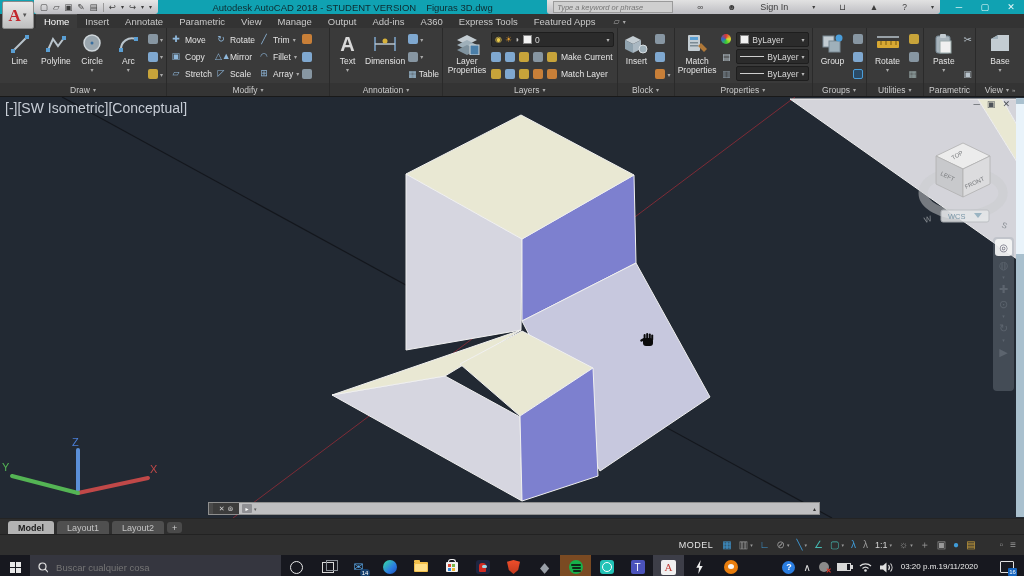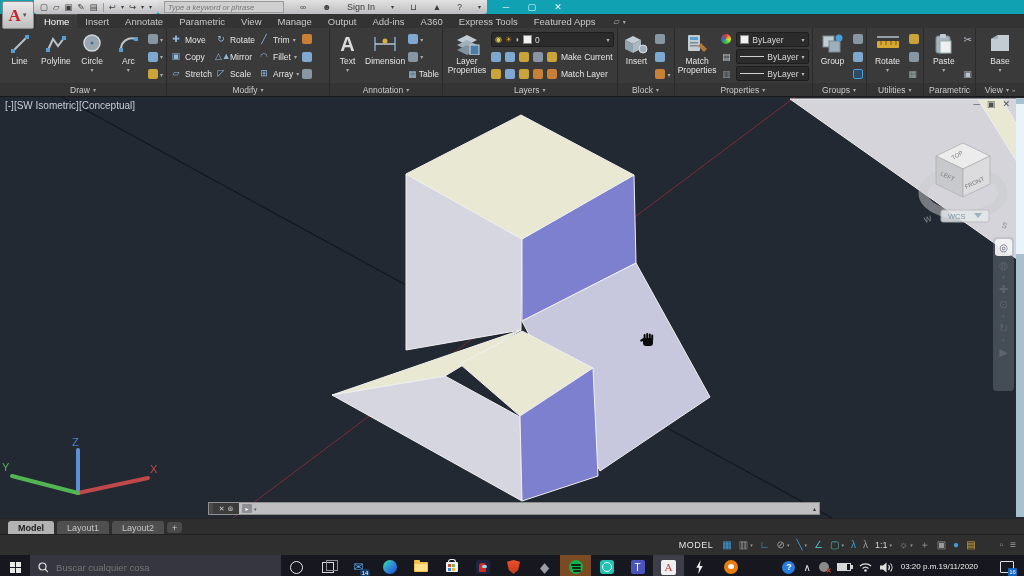--- a/index.html
+++ b/index.html
@@ -10,21 +10,21 @@
   .titlebar{position:relative;height:14px;background:#10a2b2;display:flex;align-items:center;font-size:9px;color:#0d2b30;}
   .app-logo{position:absolute;left:2px;top:1px;width:30px;height:26px;z-index:5;display:flex;align-items:center;justify-content:center;
             background:linear-gradient(#e9e9e9,#bfbfbf);border:1px solid #8a8a8a;border-radius:2px;}
   .app-logo .a{font-size:17px;font-weight:bold;color:#c2272d;font-family:"Liberation Serif",serif;line-height:1;}
   .app-logo .dd{font-size:6px;color:#555;margin-left:1px;}
   .qat{margin-left:34px;height:14px;display:flex;align-items:center;gap:5px;padding:0 6px;
        background:linear-gradient(#e7e7e7,#bdbdc2);border-radius:0 0 3px 3px;color:#3c3c3c;}
   .qat .qi{font-size:8.5px;line-height:1;cursor:default;}
   .qat .sep{width:1px;height:9px;background:#999;}
   .title-center{flex:1;display:flex;justify-content:center;gap:10px;align-items:center;font-size:9.5px;}
-  .tb-right{height:14px;display:flex;align-items:center;gap:16px;padding:0 6px;margin-right:4px;
+  .tb-right{height:14px;display:flex;align-items:center;gap:24px;padding:0 6px;margin-right:4px;
             background:linear-gradient(#e2e2e2,#bdbdc2);border-radius:0 0 3px 3px;color:#3c3c3c;}
   .tb-search{width:112px;height:10px;background:#cfcfcf;border:1px solid #9a9a9a;font-size:7.5px;font-style:italic;
              color:#666;padding:0 3px;font-family:"Liberation Sans",sans-serif;}
   .tb-ic{font-size:8.5px;line-height:1;}
   .win-btns{display:flex;align-items:center;gap:0;margin-left:2px;}
   .win-btn{width:26px;text-align:center;color:#eafafa;font-size:9px;line-height:14px;}
   
   .menubar{height:14px;background:#333333;display:flex;align-items:stretch;padding-left:36px;font-size:9.5px;color:#c9c9c9;}
   .mtab{padding:0 8px;display:flex;align-items:center;}
   .mtab.active{background:#3b3b3b;color:#fff;border-top:1px solid #555;justify-content:center;}
@@ -52,21 +52,21 @@
   .combo{height:13px;background:#2b2b2b;border:1px solid #1e1e1e;border-radius:2px;display:flex;align-items:center;
          gap:3px;padding:0 3px;color:#d8d8d8;font-size:8.5px;}
   .combo .caret{margin-left:auto;font-size:6px;color:#bbb;}
   .sw{width:7px;height:7px;background:#f2f2f2;border:1px solid #888;display:inline-block;}
   .lineart{display:inline-block;width:24px;border-top:1px solid #cfcfcf;}
   .glyph-sm{font-size:8px;line-height:1;}
   .colorwheel{width:10px;height:10px;border-radius:50%;background:conic-gradient(#d33,#dd3,#3c3,#36c,#d33);}
   
   .canvas{position:relative;height:421px;background:#222933;border-top:1px solid #191919;overflow:hidden;}
   .cnv-svg{position:absolute;left:0;top:0;z-index:1;}
-  .vp-label{position:absolute;left:5px;top:3px;z-index:3;font-size:10px;color:#c7cdd6;}
+  .vp-label{position:absolute;left:5px;top:3px;z-index:3;font-size:14px;color:#c7cdd6;}
   .vp-btns{position:absolute;right:14px;top:2px;z-index:3;display:flex;gap:7px;color:#4e5358;font-size:9px;}
   .navbar{position:absolute;right:10px;top:140px;z-index:3;width:21px;height:152px;background:rgba(150,158,168,.30);
           border-radius:4px;display:flex;flex-direction:column;align-items:center;padding-top:2px;gap:4px;}
   .navbar .topbtn{width:17px;height:17px;background:rgba(245,245,245,.92);border-radius:3px;display:flex;align-items:center;justify-content:center;color:#667;font-size:10px;}
   .navbar .ni{color:#5c646e;font-size:11px;line-height:1;}
   .navbar .nc{color:#5c646e;font-size:5px;line-height:1;}
   .vscroll{position:absolute;right:0;top:1px;z-index:2;width:8px;height:419px;background:#a9c0ce;}
   .vscroll .thumb{position:absolute;left:0;top:6px;width:8px;height:150px;background:#e9f3fa;}
   
   .cmdbar{position:absolute;left:208px;top:405px;z-index:4;width:612px;height:13px;display:flex;align-items:stretch;
@@ -163,20 +163,24 @@
       <span class="qi">▣</span>
       <span class="qi">✎</span>
       <span class="qi">▤</span>
       <span class="sep"></span>
       <span class="qi">↩</span>
       <span class="qi" style="font-size:6px">▾</span>
       <span class="qi">↪</span>
       <span class="qi" style="font-size:6px">▾</span>
       <span class="qi" style="font-size:6px">▾</span>
     </div>
+    <div class="title-center">
+      <span>Autodesk AutoCAD 2018 - STUDENT VERSION</span>
+      <span>Figuras 3D.dwg</span>
+    </div>
     <div class="tb-right">
       <input class="tb-search" placeholder="Type a keyword or phrase" style="">
       <span class="tb-ic">∞</span>
       <span class="tb-ic">☻</span>
       <span>Sign In</span>
       <span class="tb-ic" style="font-size:6px">▾</span>
       <span class="tb-ic">⊔</span>
       <span class="tb-ic">▲</span>
       <span class="tb-ic">?</span>
       <span class="tb-ic" style="font-size:6px">▾</span>

